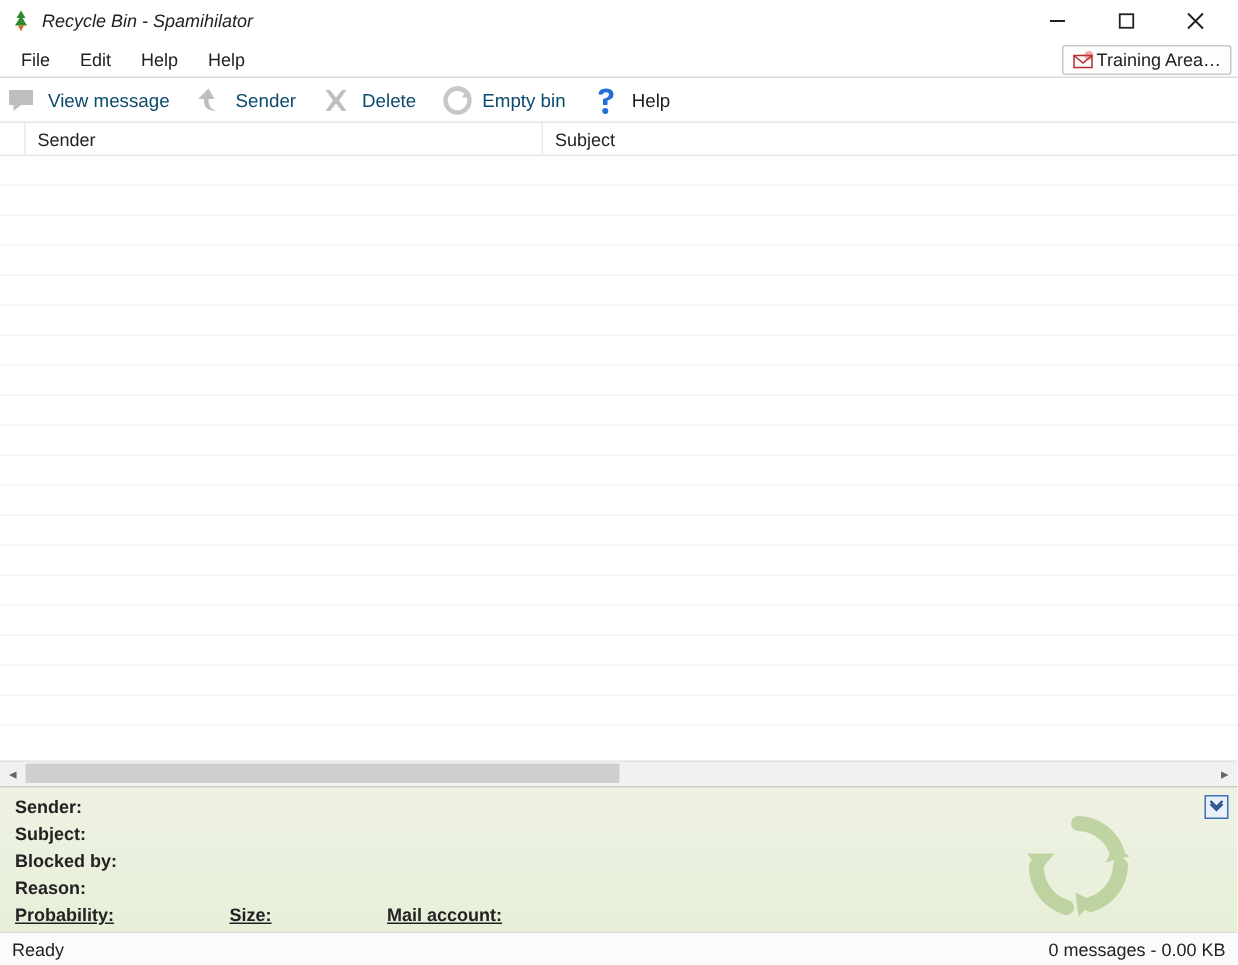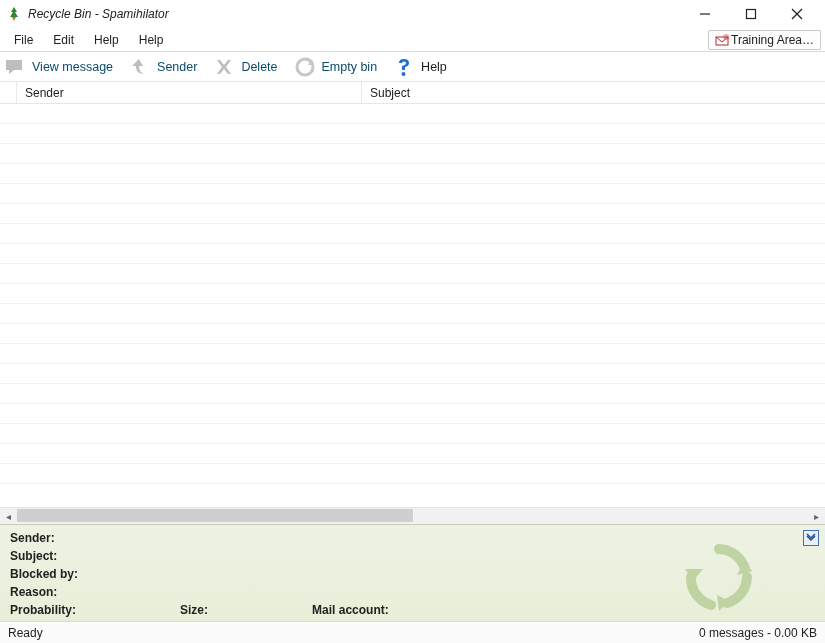--- a/index.html
+++ b/index.html
@@ -119,21 +119,21 @@
     height: 97px;
     background: linear-gradient(#eef2e4, #e7efd8);
     border-top: 1px solid #c6cdb9;
     position: relative;
     padding: 6px 10px;
     font-size: 12px;
   }
   .details .row { height: 18px; display:flex; }
   .details .row b { font-weight: bold; }
   .details .bottom-row {
-    display: flex; gap: 104px;
+    display: flex; gap: 77px; text-decoration: underline;
   }
   .details .dropdown-btn {
     position: absolute; top: 5px; right: 6px;
     width: 16px; height: 16px;
     border: 1px solid #3f6fb4;
     background: #e8f0fa;
     display:flex; align-items:center; justify-content:center;
   }
   .recycle-logo {
     position: absolute;

